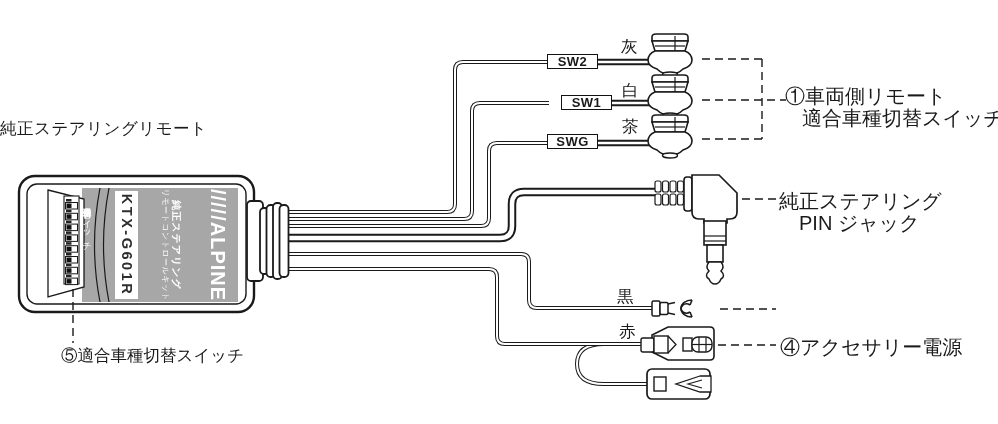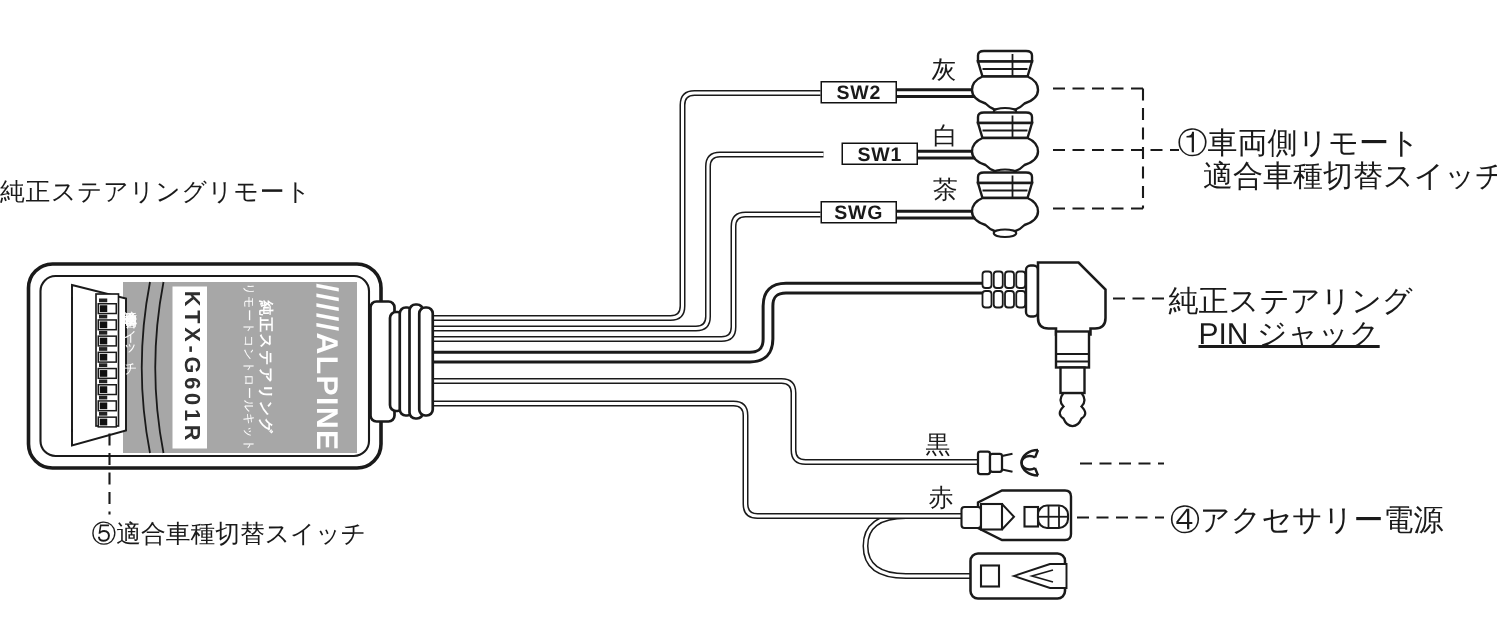--- a/index.html
+++ b/index.html
@@ -15,21 +15,21 @@
   .tb{stroke:#1a1a1a;stroke-width:6.5;fill:none;}
   .tw{stroke:#fff;stroke-width:2.5;fill:none;}
   .dash{stroke:#1a1a1a;stroke-width:1.4;stroke-dasharray:8 5;fill:none;}
   .txt{position:absolute;white-space:nowrap;}
   .title{left:0;top:119px;font-size:16.5px;line-height:19.5px;letter-spacing:.5px;}
   .c5{left:61px;top:345px;font-size:16.5px;}
   .clabel{font-size:20px;line-height:22px;}
   .c1{left:785px;top:85px;}
   .c1 .ind{padding-left:17px;}
   .c2{left:779px;top:190px;}
-  .c2 .ind{padding-left:20px;text-decoration:underline;}
+  .c2 .ind{padding-left:20px;}
   .c3{left:780px;top:300px;}
   .c4{left:780px;top:336px;}
   .wcolor{font-size:16.5px;}
   .tag{position:absolute;width:51px;height:15px;background:#fff;border:1.8px solid #111;
        display:flex;align-items:center;justify-content:center;font-size:13px;font-weight:600;
        letter-spacing:.5px;box-sizing:border-box;}
   .rotwrap{position:absolute;}
   .rotin{position:absolute;left:50%;top:50%;transform:translate(-50%,-50%) rotate(90deg);
          white-space:nowrap;text-align:center;}
   .model{font-size:14.5px;font-weight:bold;letter-spacing:2.5px;color:#2e2e2e;}

